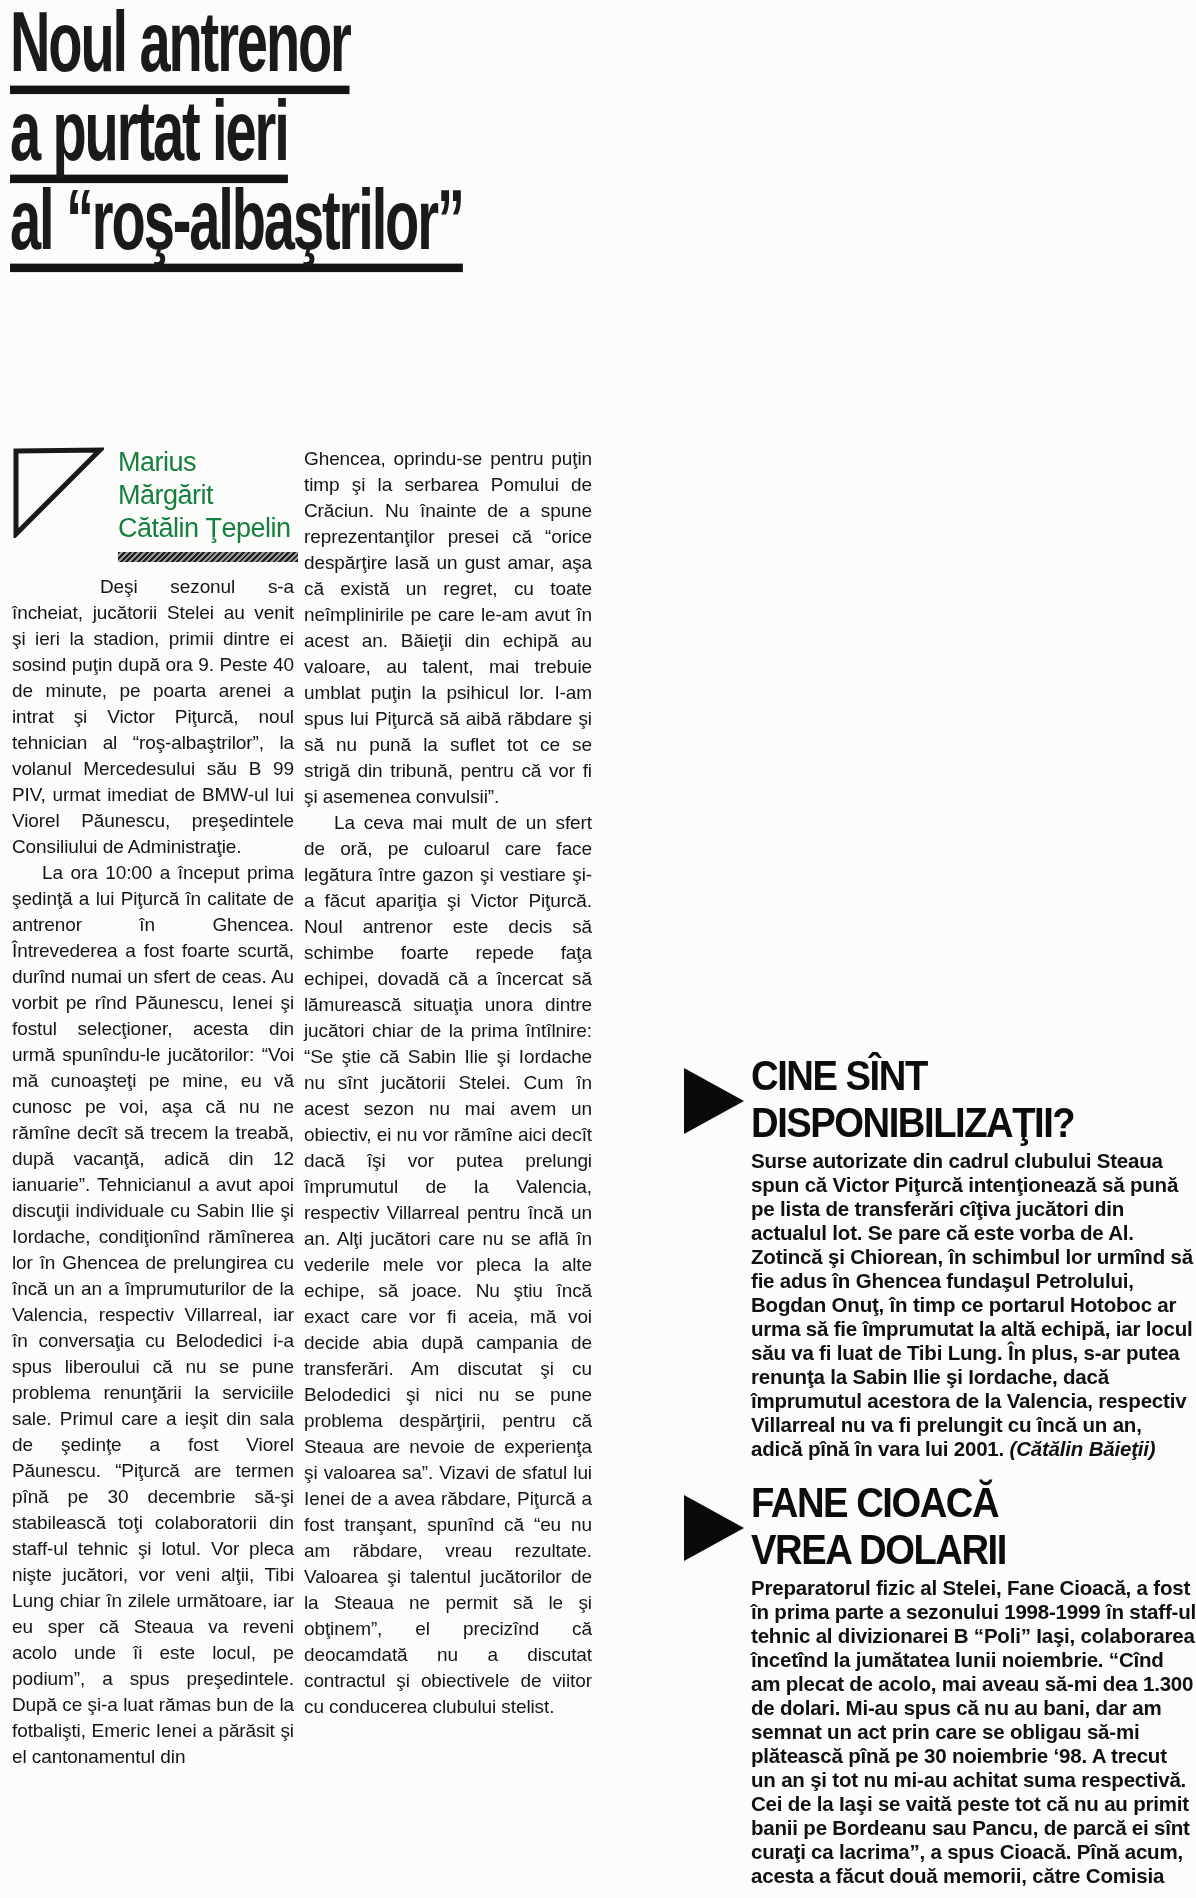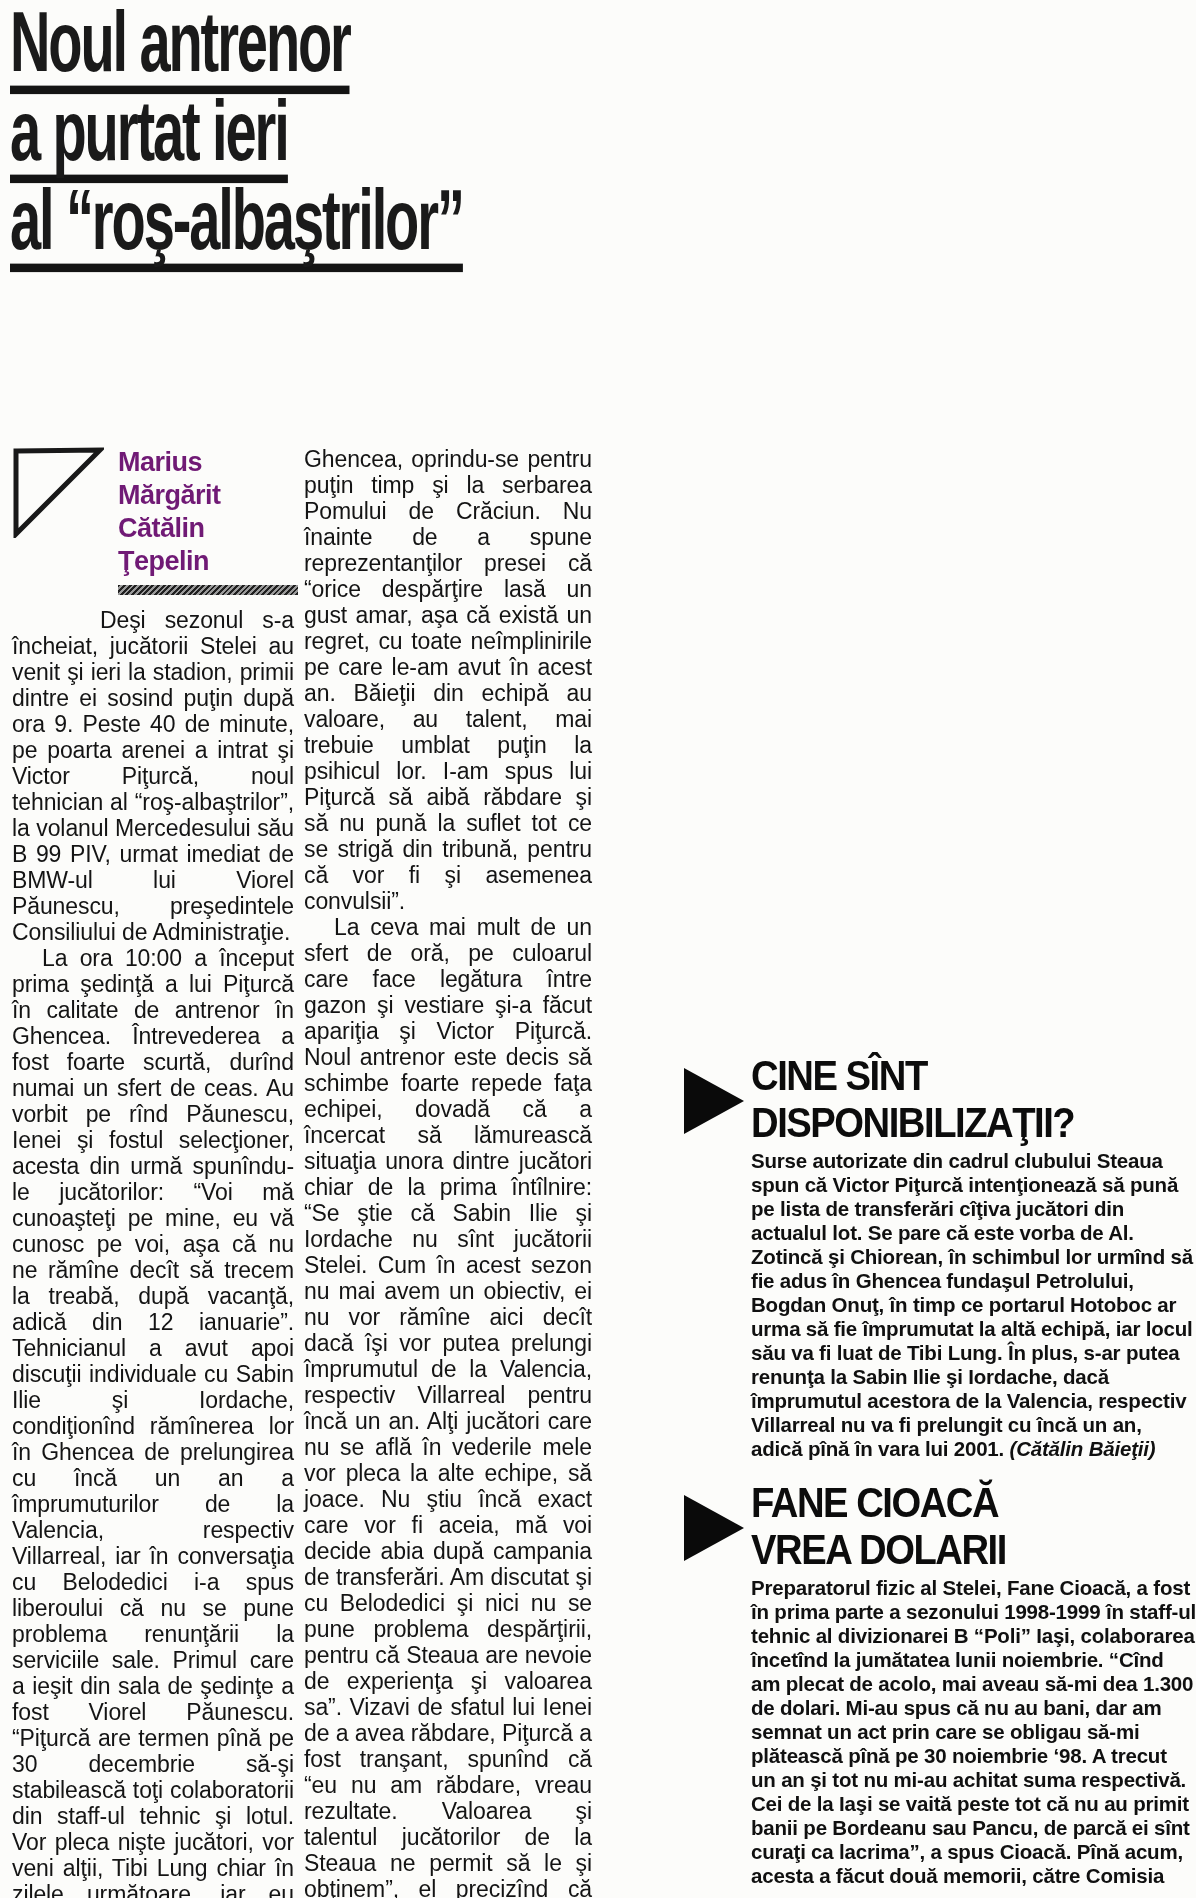--- a/index.html
+++ b/index.html
@@ -17,33 +17,33 @@
     display:inline-block; white-space:nowrap;
     font-weight:bold; font-size:80px; line-height:72px; letter-spacing:-3px;
     color:#1a1a1a;
     padding-bottom:5px; border-bottom:8px solid #141414;
     transform:scale(0.70,1.06); transform-origin:left top;
   }
 
   
   .byline { display:flex; gap:14px; margin-bottom:12px; }
   .byline-tri { flex:0 0 auto; }
-  .byline-name { font-weight:bold; font-size:27px; line-height:33px; letter-spacing:-0.5px; color:#701a75; }
+  .byline-name { font-weight:normal; font-size:27px; line-height:33px; letter-spacing:-0.5px; color:#15803d; }
   .byline-rule {
     margin-top:7px; width:180px; height:10px;
     background:repeating-linear-gradient(135deg,#1f1f1f 0px,#1f1f1f 2px,#9a9a9a 2px,#9a9a9a 4px);
   }
 
   
   .col { position:absolute; top:446px; }
   .col-1 { left:12px;  width:282px; }
   .col-2 { left:304px; width:288px; }
   .p {
     margin:0; text-align:justify;
-    font-size:23px; line-height:26px; letter-spacing:-0.1px;
+    font-size:19px; line-height:26px; letter-spacing:-0.1px;
     color:#141414;
   }
   .indent-lg { text-indent:88px; }
   .indent-sm { text-indent:30px; }
 
   
   .sidebar { position:absolute; left:616px; top:1052px; width:580px; }
   .sb-section { position:relative; padding-left:135px; margin-bottom:18px; }
   .sb-arrow {
     position:absolute; left:68px; top:16px;

